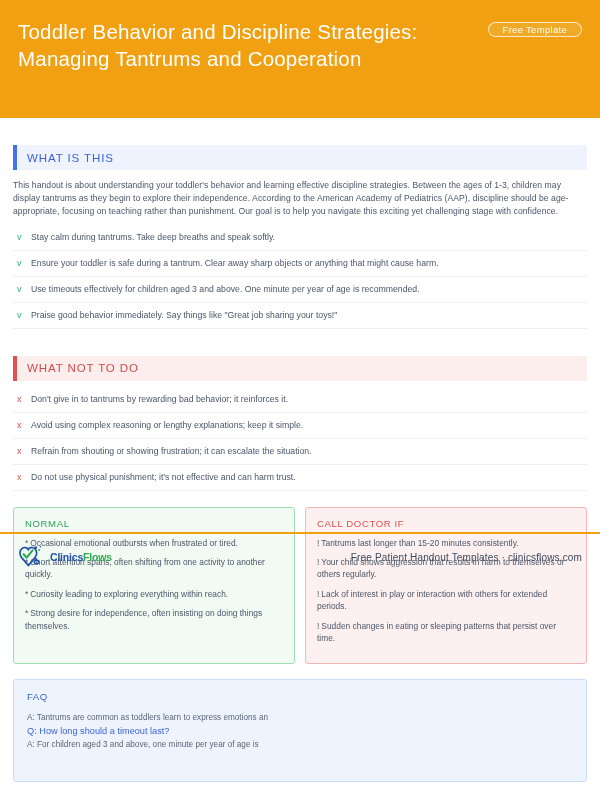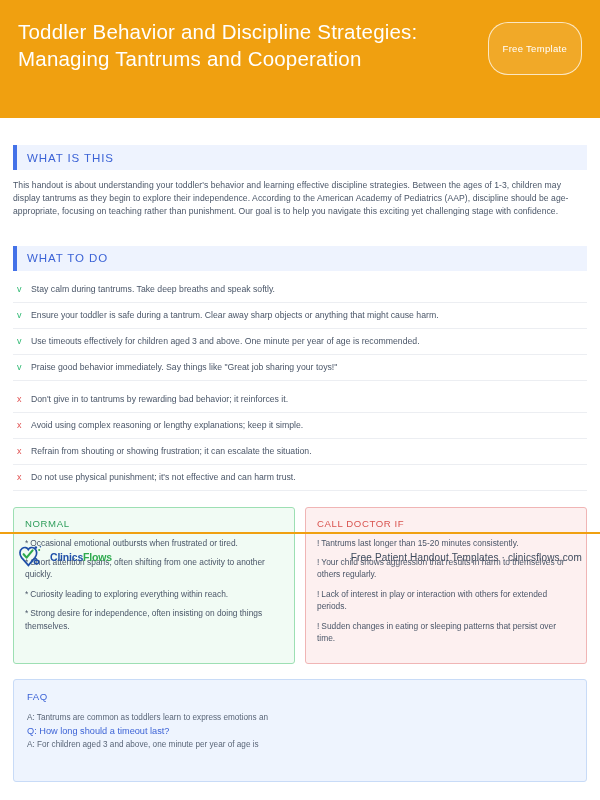--- a/index.html
+++ b/index.html
@@ -43,21 +43,21 @@
     padding-top: 2px;
   }
   .badge {
     flex: 0 0 auto;
     margin-top: 6px;
     border: 1px solid rgba(255,255,255,0.72);
     border-radius: 20px;
     color: #ffffff;
     font-size: 9.5px;
     letter-spacing: 0.3px;
-    padding: 20px 14px;
+    padding: 1px 14px;
     white-space: nowrap;
     background: rgba(255,255,255,0.10);
   }
 
   
   .content {
     padding: 0 13px;
     box-sizing: border-box;
   }
 
@@ -229,43 +229,43 @@
   </div>
 
   <div class="content">
 
     <div class="sec-head blue">
       <div class="bar"></div>
       <div class="label">WHAT IS THIS</div>
     </div>
     <p class="para">This handout is about understanding your toddler's behavior and learning effective discipline strategies. Between the ages of 1-3, children may display tantrums as they begin to explore their independence. According to the American Academy of Pediatrics (AAP), discipline should be age-appropriate, focusing on teaching rather than punishment. Our goal is to help you navigate this exciting yet challenging stage with confidence.</p>
 
-    <div class="sec-head blue">
-      <div class="bar"></div>
-      <div class="label">WHAT TO DO</div>
-    </div>
     <div class="list">
       <div class="list-item do">
         <span class="mk">v</span>
         <span class="txt">Stay calm during tantrums. Take deep breaths and speak softly.</span>
       </div>
       <div class="list-item do">
         <span class="mk">v</span>
         <span class="txt">Ensure your toddler is safe during a tantrum. Clear away sharp objects or anything that might cause harm.</span>
       </div>
       <div class="list-item do">
         <span class="mk">v</span>
         <span class="txt">Use timeouts effectively for children aged 3 and above. One minute per year of age is recommended.</span>
       </div>
       <div class="list-item do">
         <span class="mk">v</span>
         <span class="txt">Praise good behavior immediately. Say things like "Great job sharing your toys!"</span>
       </div>
     </div>
 
+    <div class="sec-head red">
+      <div class="bar"></div>
+      <div class="label">WHAT NOT TO DO</div>
+    </div>
     <div class="list">
       <div class="list-item dont">
         <span class="mk">x</span>
         <span class="txt">Don't give in to tantrums by rewarding bad behavior; it reinforces it.</span>
       </div>
       <div class="list-item dont">
         <span class="mk">x</span>
         <span class="txt">Avoid using complex reasoning or lengthy explanations; keep it simple.</span>
       </div>
       <div class="list-item dont">

